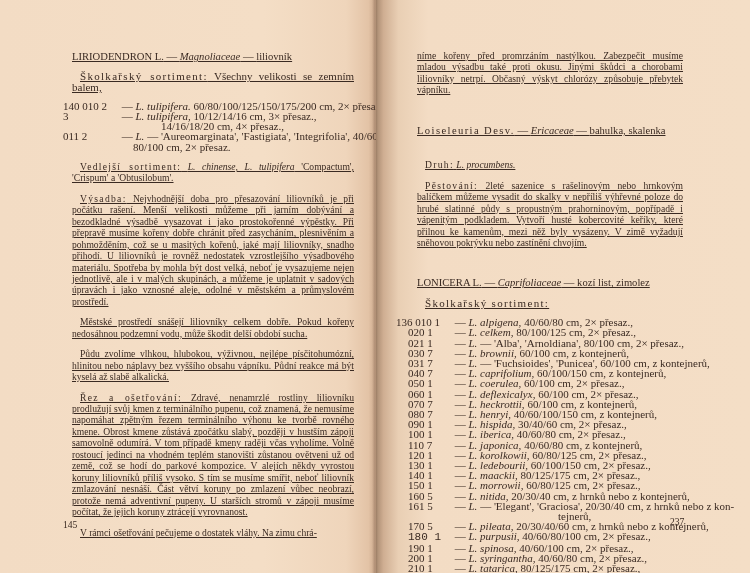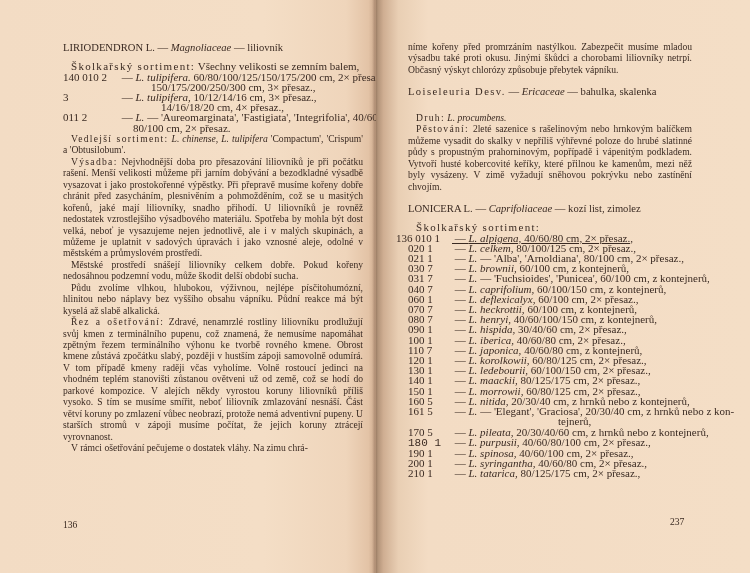--- a/index.html
+++ b/index.html
@@ -17,21 +17,21 @@
   }
   .page-right {
     left: 376px; right: 0;
     background: linear-gradient(to right, #a88a70 0%, #cfae92 2%, #e9cfb4 6%, #f3dcc4 14%, #f4dec6 100%);
   }
   .spine { position:absolute; left:372px; width:6px; top:0; bottom:0;
     background: linear-gradient(to right, rgba(120,90,70,0), rgba(120,90,70,0.35), rgba(120,90,70,0)); }
   .col { position: absolute; font-size: 9.6px; line-height: 11.45px; }
   .col-left { left: 63px; top: 42px; width: 300px; }
   .col-right { left: 408px; top: 41px; width: 284px; }
-  p { margin: 0; text-align: justify; text-indent: 8px; }
+  p { margin: 9px; text-align: justify; text-indent: 8px; text-decoration: underline; }
   .heading { font-size: 10.6px; text-indent: 0; margin-bottom: 8px; }
   .heading .sp { letter-spacing: 1.4px; }
   .label { letter-spacing: 1.3px; }
   i { font-style: italic; }
   .list { font-size: 11px; line-height: 10.2px; }
   .list .row { white-space: nowrap; }
   .list .code { display: inline-block; }
   .gap { height: 11px; }
   .gap-s { height: 6px; }
   .pagenum { position: absolute; font-size: 9.6px; }
@@ -45,60 +45,60 @@
 
   <div class="page page-left">
     <div class="col col-left">
 
       <p class="heading"><span>LIRIODENDRON L.</span><span> — </span><i>Magnoliaceae</i><span> — </span><span>liliovník</span></p>
 
       <div>
         <p class="list" style="text-indent:8px"><span class="label">Školkařský sortiment:</span><span> Všechny velikosti se zemním balem,</span></p>
         <div class="list" id="left-rows">
             <div class="row"><span class="code" style="width: 56px;">140 010 2</span><span> — </span><i>L. tulipifera.</i><span> 60/80/100/125/150/175/200 cm, 2× přesaz.,</span></div>
-            <div class="row"><span class="code" style="width: 88px;"></span><span></span><i></i><span>150/175/200/250/300 cm, 3× přesaz.,</span></div>
             <div class="row"><span class="code" style="width: 56px;">3</span><span> — </span><i>L. tulipifera,</i><span> 10/12/14/16 cm, 3× přesaz.,</span></div>
             <div class="row"><span class="code" style="width: 98px;"></span><span></span><i></i><span>14/16/18/20 cm, 4× přesaz.,</span></div>
             <div class="row"><span class="code" style="width: 56px;">011 2</span><span> — </span><i>L.</i><span> — 'Aureomarginata', 'Fastigiata', 'Integrifolia', 40/60/</span></div>
             <div class="row"><span class="code" style="width: 70px;"></span><span></span><i></i><span>80/100 cm, 2× přesaz.</span></div>
           </div>
       </div>
 
       <p><span class="label">Vedlejší sortiment:</span><span> </span><i>L. chinense, L. tulipifera</i><span> 'Compactum', 'Crispum' a 'Obtusilobum'.</span></p>
 
       <p><span class="label">Výsadba:</span><span> Nejvhodnější doba pro přesazování liliovníků je při počátku rašení. Menší velikosti můžeme při jarním dobývání a bezodkladné výsadbě vysazovat i jako prostokořenné výpěstky. Při přepravě musíme kořeny dobře chránit před zasycháním, plesnivěním a pohmožděním, což se u masitých kořenů, jaké mají liliovníky, snadho přihodí. U liliovníků je rovněž nedostatek vzrostlejšího výsadbového materiálu. Spotřeba by mohla být dost velká, neboť je vysazujeme nejen jednotlivě, ale i v malých skupinách, a můžeme je uplatnit v sadových úpravách i jako vznosné aleje, odolné v městském a průmyslovém prostředí.</span></p>
       <p>Městské prostředí snášejí liliovníky celkem dobře. Pokud kořeny nedosáhnou podzemní vodu, může škodit delší období sucha.</p>
       <p>Půdu zvolíme vlhkou, hlubokou, výživnou, nejlépe písčitohumózní, hlinitou nebo náplavy bez vyššího obsahu vápníku. Půdní reakce má být kyselá až slabě alkalická.</p>
       <p><span class="label">Řez a ošetřování:</span><span> Zdravé, nenamrzlé rostliny liliovníku prodlužují svůj kmen z terminálního pupenu, což znamená, že nemusíme napomáhat zpětným řezem terminálního výhonu ke tvorbě rovného kmene. Obrost kmene zůstává zpočátku slabý, později v hustším zápoji samovolně odumírá. V tom případě kmeny raději včas vyholíme. Volně rostoucí jedinci na vhodném teplém stanovišti zůstanou ovětveni už od země, což se hodí do parkové kompozice. V alejích někdy vyrostou koruny liliovníků příliš vysoko. S tím se musíme smířit, neboť liliovník zmlazování nesnáší. Část větví koruny po zmlazení vůbec neobrazí, protože nemá adventivní pupeny. U starších stromů v zápoji musíme počítat, že jejich koruny ztrácejí vyrovnanost.</span></p>
       <p style="text-align:left">V rámci ošetřování pečujeme o dostatek vláhy. Na zimu chrá-</p>
     </div>
-    <div class="pagenum pn-left">136</div>
+    <div class="pagenum pn-left">145</div>
   </div>
 
   <div class="page page-right">
   </div>
   <div class="col col-right">
     <p style="text-indent:0">níme kořeny před promrzáním nastýlkou. Zabezpečit musíme mladou výsadbu také proti okusu. Jinými škůdci a chorobami liliovníky netrpí. Občasný výskyt chlorózy způsobuje přebytek vápníku.</p>
     <div class="gap"></div>
 
     <p class="heading"><span class="sp">Loiseleuria Desv.</span><span> — </span><i>Ericaceae</i><span> — </span><span>bahulka, skalenka</span></p>
     <div class="gap-s"></div>
     <p><span class="label">Druh:</span><span> </span><i>L. procumbens.</i></p>
     <p><span class="label">Pěstování:</span><span> 2leté sazenice s rašelinovým nebo hrnkovým balíčkem můžeme vysadit do skalky v nepříliš výhřevné poloze do hrubé slatinné půdy s propustným prahorninovým, popřípadě i vápenitým podkladem. Vytvoří husté kobercovité keříky, které přilnou ke kamenům, mezi něž byly vysázeny. V zimě vyžadují sněhovou pokrývku nebo zastínění chvojím.</span></p>
     <div class="gap"></div>
 
     <p class="heading"><span>LONICERA L.</span><span> — </span><i>Caprifoliaceae</i><span> — </span><span>kozí list, zimolez</span></p>
     <p class="list" style="text-indent:8px"><span class="label">Školkařský sortiment:</span></p>
     <div class="list" id="right-rows">
-        <div class="row" style="margin-left: -12px; text-decoration: underline;"><span class="code" style="width: 56px;">136 010 1</span><span> — </span><i>L. alpigena,</i><span> 40/60/80 cm, 2× přesaz.,</span></div>
+        <div class="row" style="margin-left: -12px;"><span class="code" style="width: 56px;">136 010 1</span><span> — </span><i>L. alpigena,</i><span> 40/60/80 cm, 2× přesaz.,</span></div>
         <div class="row"><span class="code" style="width: 44px;">020 1</span><span> — </span><i>L. celkem,</i><span> 80/100/125 cm, 2× přesaz.,</span></div>
         <div class="row"><span class="code" style="width: 44px;">021 1</span><span> — </span><i>L.</i><span> — 'Alba', 'Arnoldiana', 80/100 cm, 2× přesaz.,</span></div>
         <div class="row"><span class="code" style="width: 44px;">030 7</span><span> — </span><i>L. brownii,</i><span> 60/100 cm, z kontejnerů,</span></div>
         <div class="row"><span class="code" style="width: 44px;">031 7</span><span> — </span><i>L.</i><span> — 'Fuchsioides', 'Punicea', 60/100 cm, z kontejnerů,</span></div>
         <div class="row"><span class="code" style="width: 44px;">040 7</span><span> — </span><i>L. caprifolium,</i><span> 60/100/150 cm, z kontejnerů,</span></div>
+        <div class="row"><span class="code" style="width: 44px;">050 1</span><span> — </span><i>L. coerulea,</i><span> 60/100 cm, 2× přesaz.,</span></div>
         <div class="row"><span class="code" style="width: 44px;">060 1</span><span> — </span><i>L. deflexicalyx,</i><span> 60/100 cm, 2× přesaz.,</span></div>
         <div class="row"><span class="code" style="width: 44px;">070 7</span><span> — </span><i>L. heckrottii,</i><span> 60/100 cm, z kontejnerů,</span></div>
         <div class="row"><span class="code" style="width: 44px;">080 7</span><span> — </span><i>L. henryi,</i><span> 40/60/100/150 cm, z kontejnerů,</span></div>
         <div class="row"><span class="code" style="width: 44px;">090 1</span><span> — </span><i>L. hispida,</i><span> 30/40/60 cm, 2× přesaz.,</span></div>
         <div class="row"><span class="code" style="width: 44px;">100 1</span><span> — </span><i>L. iberica,</i><span> 40/60/80 cm, 2× přesaz.,</span></div>
         <div class="row"><span class="code" style="width: 44px;">110 7</span><span> — </span><i>L. japonica,</i><span> 40/60/80 cm, z kontejnerů,</span></div>
         <div class="row"><span class="code" style="width: 44px;">120 1</span><span> — </span><i>L. korolkowii,</i><span> 60/80/125 cm, 2× přesaz.,</span></div>
         <div class="row"><span class="code" style="width: 44px;">130 1</span><span> — </span><i>L. ledebourii,</i><span> 60/100/150 cm, 2× přesaz.,</span></div>
         <div class="row"><span class="code" style="width: 44px;">140 1</span><span> — </span><i>L. maackii,</i><span> 80/125/175 cm, 2× přesaz.,</span></div>
         <div class="row"><span class="code" style="width: 44px;">150 1</span><span> — </span><i>L. morrowii,</i><span> 60/80/125 cm, 2× přesaz.,</span></div>

